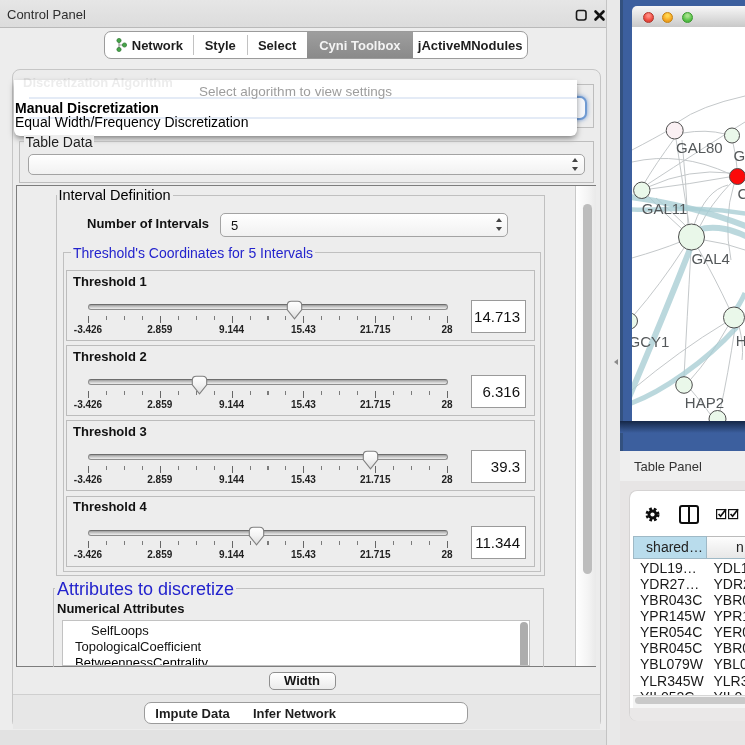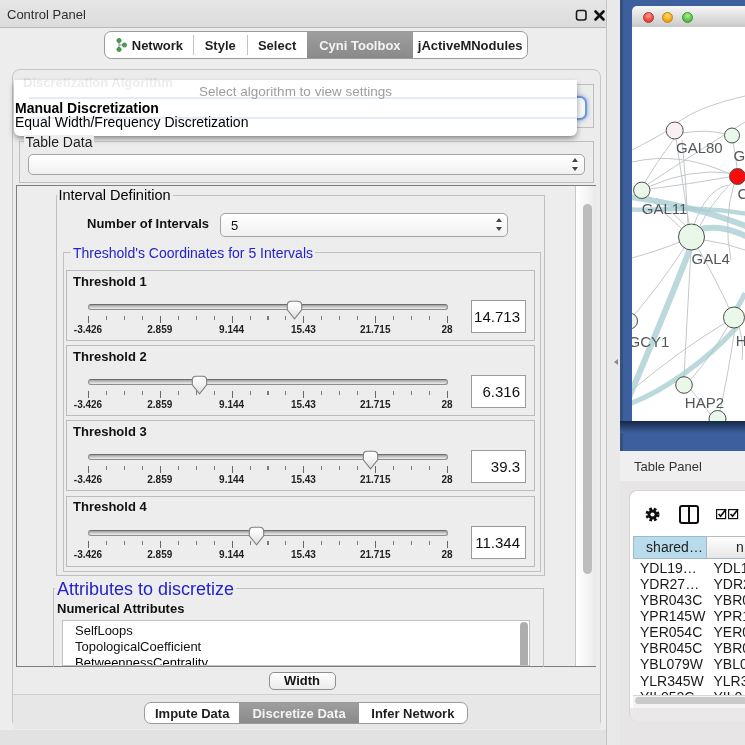--- a/index.html
+++ b/index.html
@@ -155,34 +155,33 @@
 <div class="abs" style="left:447.0px;top:549.1px;transform:translateX(-50%);font-size:10px;font-weight:bold;color:#222">28</div>
 <svg class="abs" style="left:247.8px;top:525.6px" width="17" height="20" viewBox="0 0 17 20">
       <path d="M1.3 5.3 Q1.3 1.2 5.3 1.2 L11.7 1.2 Q15.7 1.2 15.7 5.3 L15.7 9.8 L8.5 18.8 L1.3 9.8 Z" fill="url(#thg)" stroke="#808080" stroke-width="1.1"></path>
     </svg>
 <div class="abs" style="left:470.5px;top:525.6px;width:55.5px;height:33px;background:#fff;border:1px solid #9a9a9a;box-sizing:border-box;font-size:15px;color:#111;text-align:right;line-height:31px;padding-right:5px">11.344</div>
 
 <div class="abs" style="left:53px;top:588px;width:489px;height:78px;border:1px solid #c0c0c0;border-bottom:none"></div>
 <div class="grplab" style="left:55px;top:581.5px;color:#2323cd;background:#ededed;font-size:18px">Attributes to discretize</div>
 <div class="abs" style="left:57px;top:601px;font-size:13px;font-weight:bold;color:#111">Numerical Attributes</div>
 <div class="abs" style="left:62px;top:620px;width:468px;height:46px;background:#fff;border:1px solid #c2c2c2;box-sizing:border-box;overflow:hidden">
-  <div style="position:absolute;left:12px;top:2px;font-size:13px;color:#111">SelfLoops</div>
+  <div style="position:absolute;left:28px;top:2px;font-size:13px;color:#111">SelfLoops</div>
   <div style="position:absolute;left:12px;top:18px;font-size:13px;color:#111">TopologicalCoefficient</div>
   <div style="position:absolute;left:12px;top:34px;font-size:13px;color:#000000">BetweennessCentrality</div>
   <div style="position:absolute;left:456px;top:1px;width:11px;height:44px;background:#fff"></div>
   <div style="position:absolute;left:456.5px;top:1px;width:8px;height:60px;background:#adadad;border-radius:4px"></div>
 </div>
 
 <div class="abs" style="left:268.5px;top:672px;width:67px;height:18px;background:linear-gradient(#ffffff,#ebebeb);border:1px solid #8f8f8f;border-radius:5px;box-sizing:border-box;text-align:center;font-size:13px;font-weight:bold;color:#151515;line-height:16px">Width</div>
 
 <div class="abs" style="left:13px;top:694px;width:587px;height:34px;background:#e7e7e7;border-top:1px solid #cfcfcf"></div>
 <div class="abs" style="left:0;top:730px;width:606px;height:15px;background:#e2e2e2"></div>
 <div class="seg" style="left:144px;top:702px;width:324px;height:22px;box-sizing:border-box">
   <div class="s" style="width:95px">Impute Data</div>
-  <div class="s sel" style="width:120px">Discretize Data</div>
   <div class="s" style="width:109px">Infer Network</div>
 </div>
 
 <div class="abs" style="left:606px;top:0;width:1px;height:745px;background:#c4c4c4"></div>
 <div class="abs" style="left:607px;top:0;width:14px;height:745px;background:#e9e9e9"></div>
 <div class="abs" style="left:614px;top:358.5px;width:0;height:0;border-top:3px solid transparent;border-bottom:3px solid transparent;border-right:4px solid #8a8a8a"></div>
 
 <div class="abs" style="left:620px;top:0;width:125px;height:451px;background:#3c5f9e"></div>
 <div class="abs" style="left:620px;top:0;width:2.5px;height:451px;background:#33517f"></div>
 

